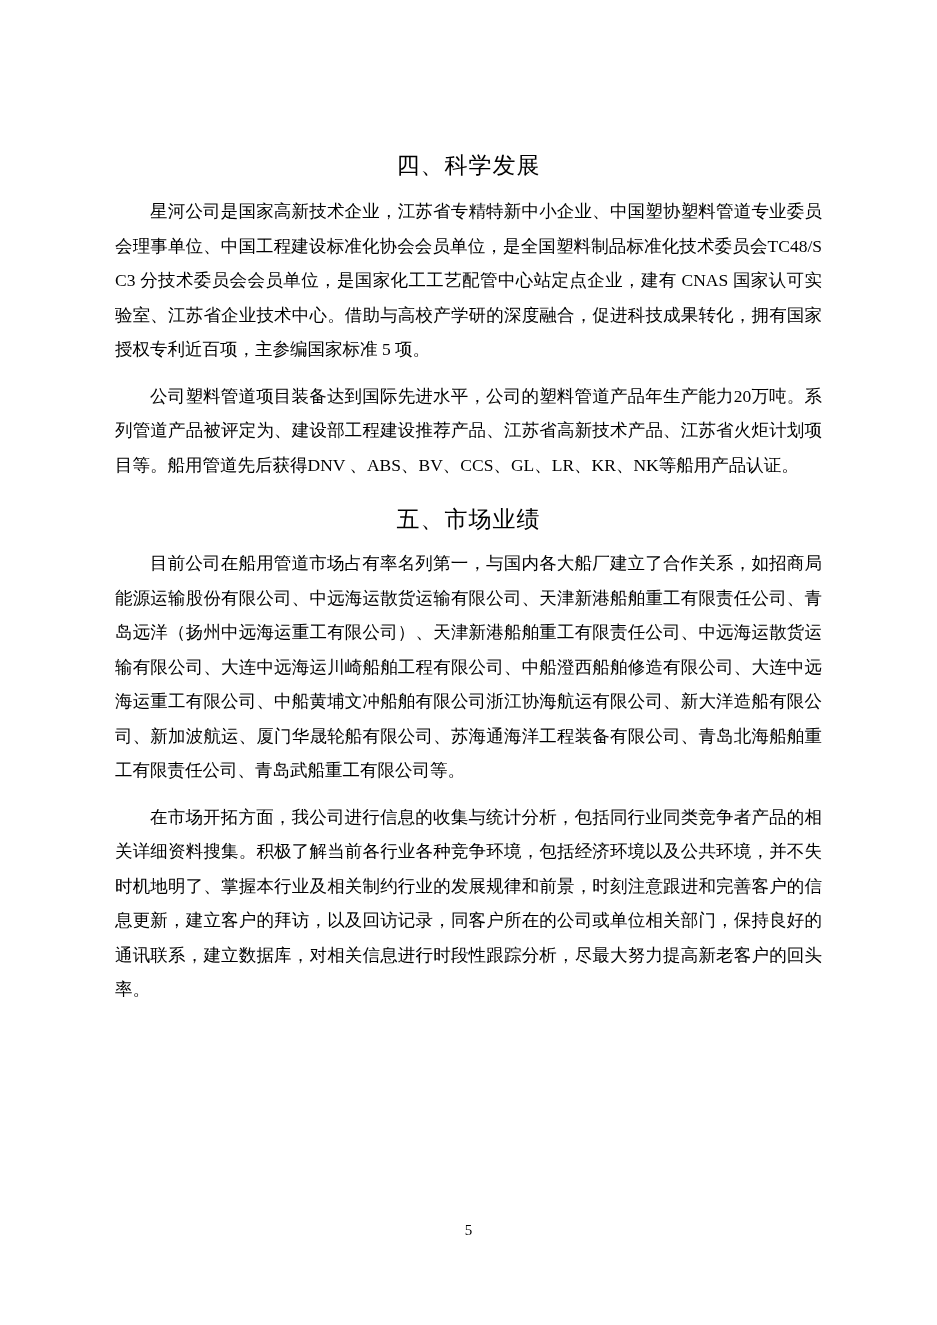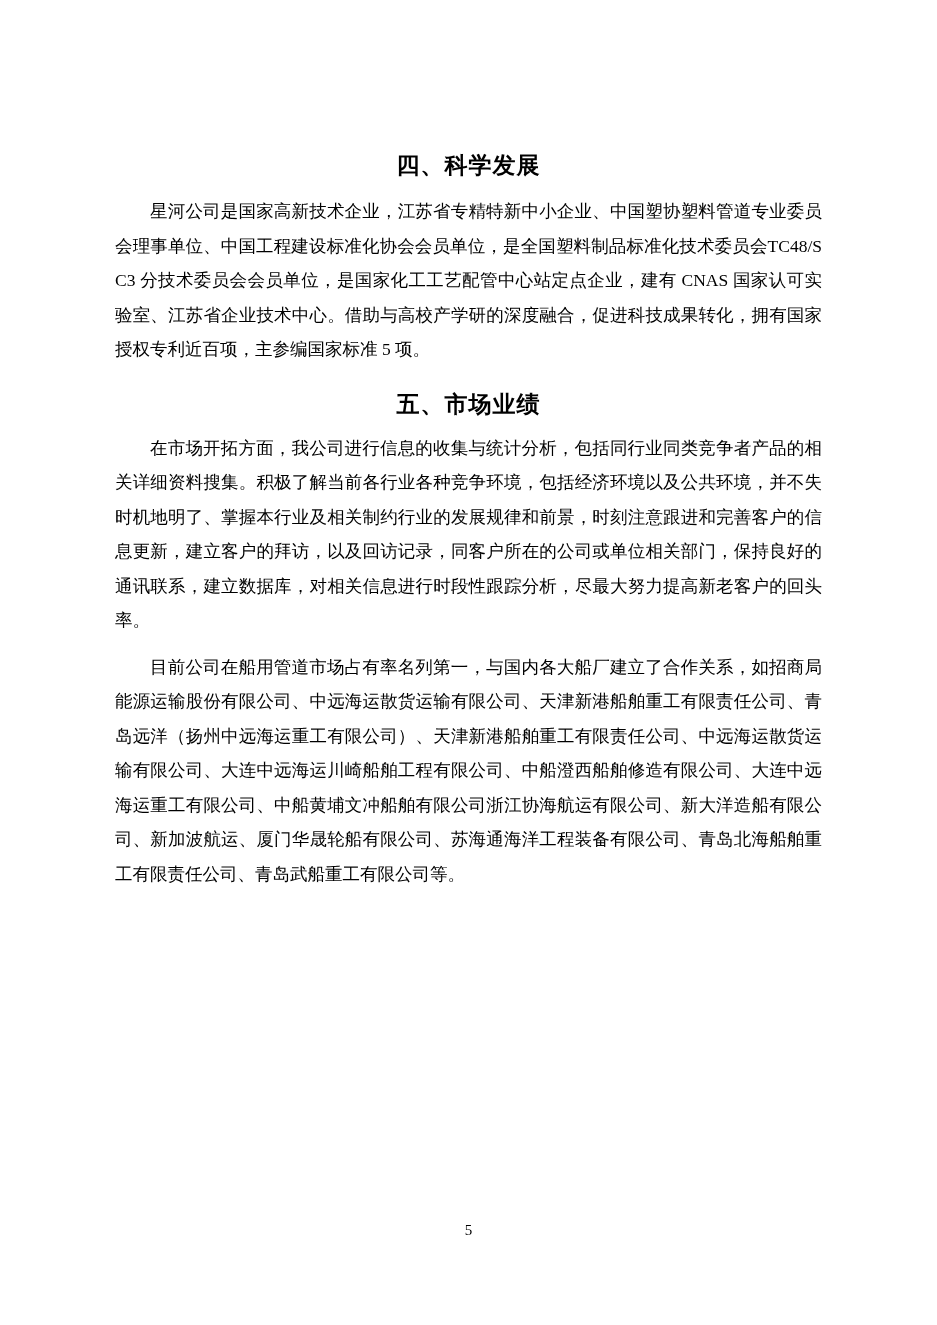--- a/index.html
+++ b/index.html
@@ -18,21 +18,21 @@
   }
   .content {
     position: absolute;
     left: 103px;
     top: 0;
     width: 731px;
   }
   .sec-title {
     margin: 0;
     font-family: "Liberation Sans", "DejaVu Sans", sans-serif;
-    font-weight: bold;
+    font-weight: normal;
     font-size: 23px;
     line-height: 30px;
     text-align: center;
     letter-spacing: 1px;
   }
   .sec-title.first {
     margin-top: 150px;
     margin-bottom: 14px;
   }
   .sec-title.second {
@@ -60,23 +60,24 @@
 </head>
 <body>
 
 <div class="page">
   <div class="content">
 
     <h2 class="sec-title first">四、科学发展</h2>
 
     <p class="body-para">星河公司是国家高新技术企业，江苏省专精特新中小企业、中国塑协塑料管道专业委员会理事单位、中国工程建设标准化协会会员单位，是全国塑料制品标准化技术委员会TC48/SC3 分技术委员会会员单位，是国家化工工艺配管中心站定点企业，建有 CNAS 国家认可实验室、江苏省企业技术中心。借助与高校产学研的深度融合，促进科技成果转化，拥有国家授权专利近百项，主参编国家标准 5 项。</p>
 
+    <p class="body-para">公司塑料管道项目装备达到国际先进水平，公司的塑料管道产品年生产能力20万吨。系列管道产品被评定为、建设部工程建设推荐产品、江苏省高新技术产品、江苏省火炬计划项目等。船用管道先后获得DNV 、ABS、BV、CCS、GL、LR、KR、NK等船用产品认证。</p>
 
     <h2 class="sec-title second">五、市场业绩</h2>
 
+    <p class="body-para">目前公司在船用管道市场占有率名列第一，与国内各大船厂建立了合作关系，如招商局能源运输股份有限公司、中远海运散货运输有限公司、天津新港船舶重工有限责任公司、青岛远洋（扬州中远海运重工有限公司）、天津新港船舶重工有限责任公司、中远海运散货运输有限公司、大连中远海运川崎船舶工程有限公司、中船澄西船舶修造有限公司、大连中远海运重工有限公司、中船黄埔文冲船舶有限公司浙江协海航运有限公司、新大洋造船有限公司、新加波航运、厦门华晟轮船有限公司、苏海通海洋工程装备有限公司、青岛北海船舶重工有限责任公司、青岛武船重工有限公司等。</p>
+
     <p class="body-para">在市场开拓方面，我公司进行信息的收集与统计分析，包括同行业同类竞争者产品的相关详细资料搜集。积极了解当前各行业各种竞争环境，包括经济环境以及公共环境，并不失时机地明了、掌握本行业及相关制约行业的发展规律和前景，时刻注意跟进和完善客户的信息更新，建立客户的拜访，以及回访记录，同客户所在的公司或单位相关部门，保持良好的通讯联系，建立数据库，对相关信息进行时段性跟踪分析，尽最大努力提高新老客户的回头率。</p>
-
-    <p class="body-para">目前公司在船用管道市场占有率名列第一，与国内各大船厂建立了合作关系，如招商局能源运输股份有限公司、中远海运散货运输有限公司、天津新港船舶重工有限责任公司、青岛远洋（扬州中远海运重工有限公司）、天津新港船舶重工有限责任公司、中远海运散货运输有限公司、大连中远海运川崎船舶工程有限公司、中船澄西船舶修造有限公司、大连中远海运重工有限公司、中船黄埔文冲船舶有限公司浙江协海航运有限公司、新大洋造船有限公司、新加波航运、厦门华晟轮船有限公司、苏海通海洋工程装备有限公司、青岛北海船舶重工有限责任公司、青岛武船重工有限公司等。</p>
 
   </div>
 
   <div class="page-number">5</div>
 </div>
 
 </body></html>

